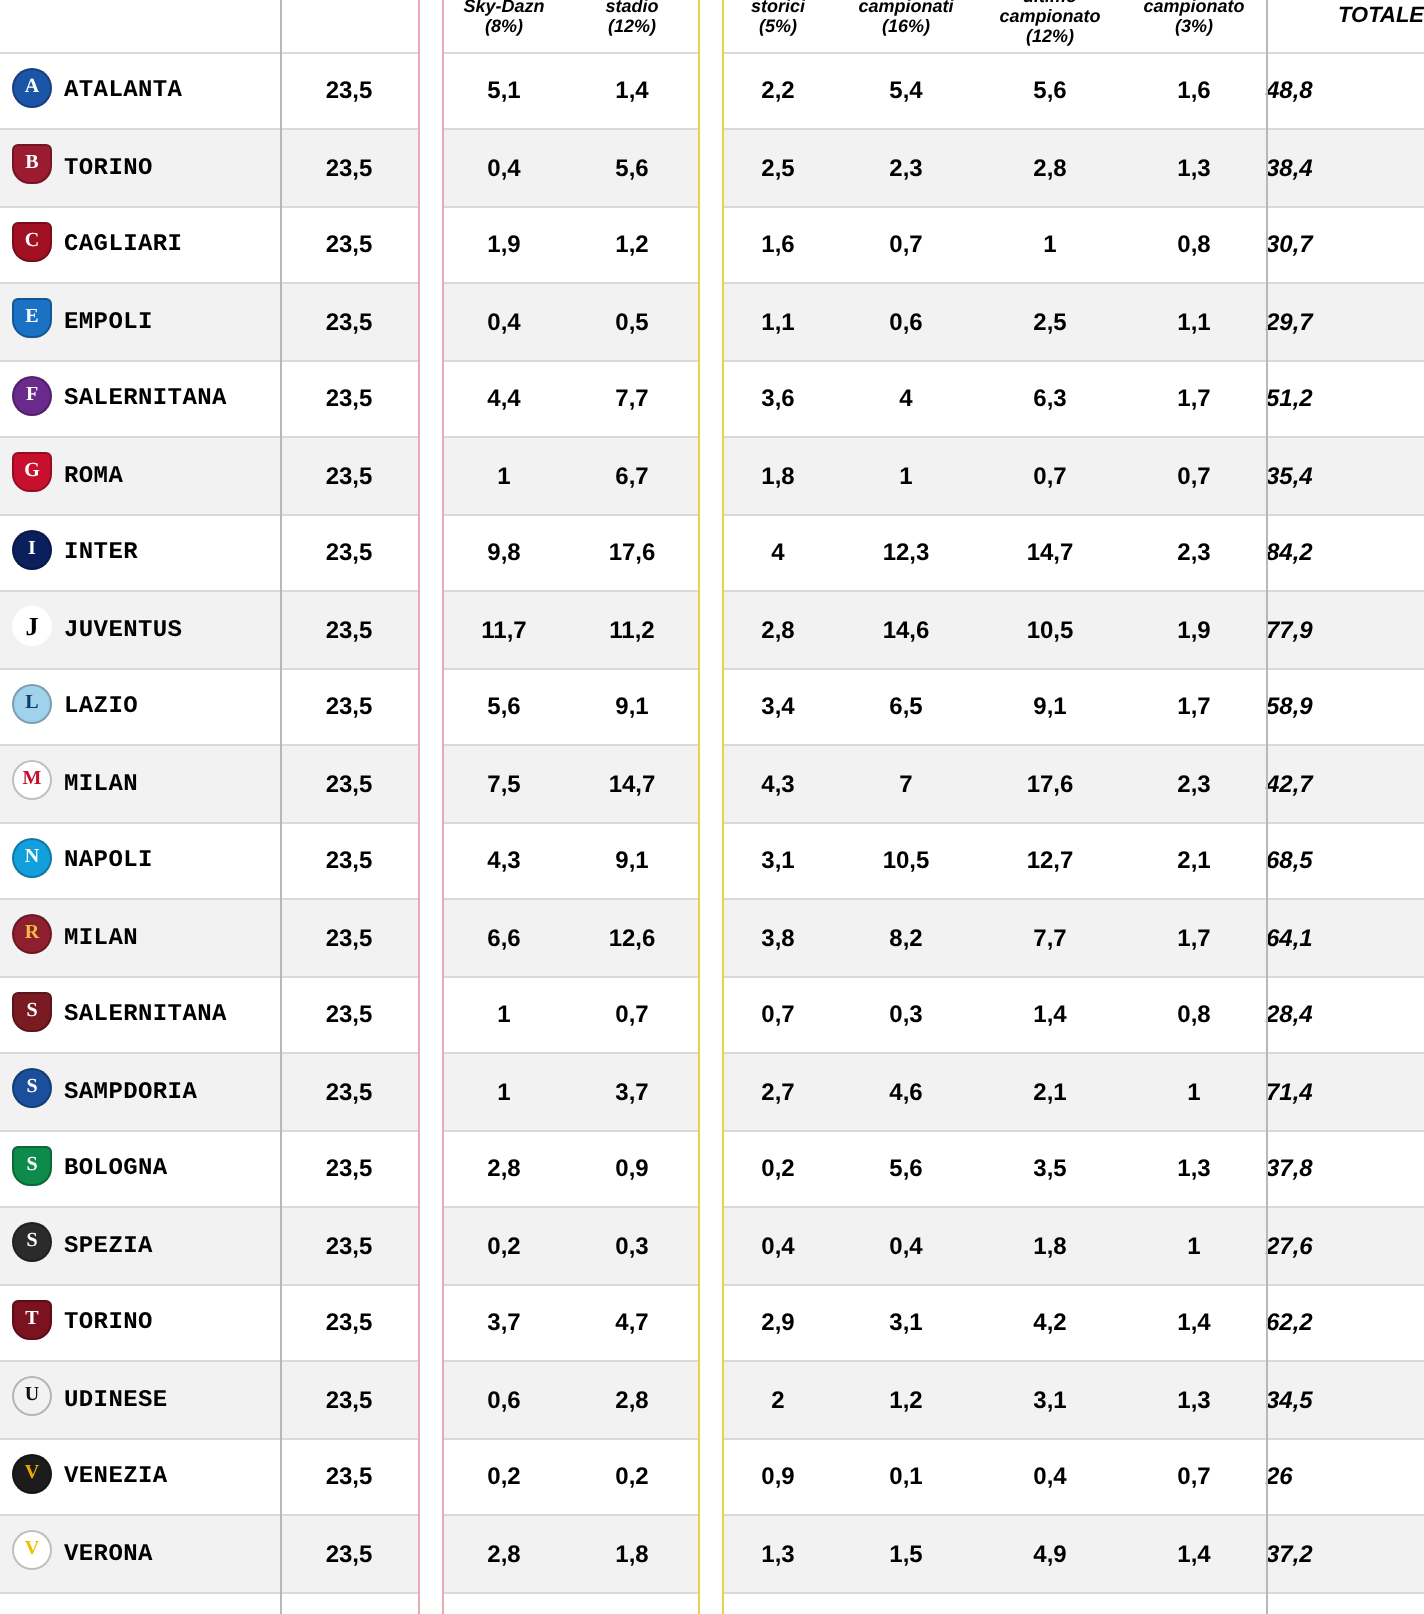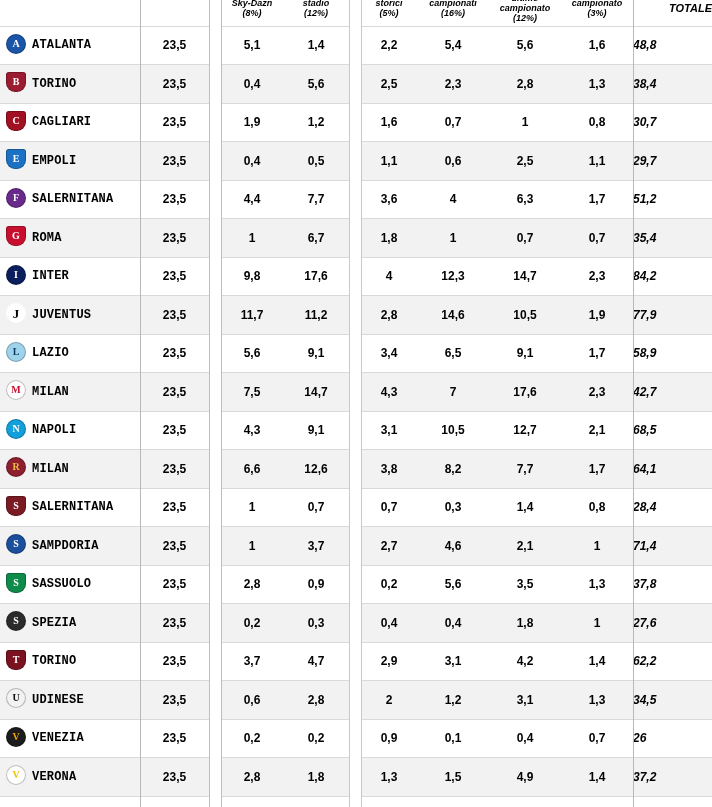--- a/index.html
+++ b/index.html
@@ -392,21 +392,21 @@
           <td class="num">3,7</td>
           <td class="gap"></td>
           <td class="num">2,7</td>
           <td class="num">4,6</td>
           <td class="num">2,1</td>
           <td class="num">1</td>
           <td class="total">71,4</td>
         </tr>
         <tr class="team-row">
           <td class="logo-cell"><span class="badge shield" style="background:#0e8a4a"><span class="letter" style="color:#fff">S</span></span></td>
-          <td class="team-cell">SASSUOLO</td>
+          <td class="team-cell">BOLOGNA</td>
           <td class="num">23,5</td>
           <td class="gap"></td>
           <td class="num">2,8</td>
           <td class="num">0,9</td>
           <td class="gap"></td>
           <td class="num">0,2</td>
           <td class="num">5,6</td>
           <td class="num">3,5</td>
           <td class="num">1,3</td>
           <td class="total">37,8</td>

